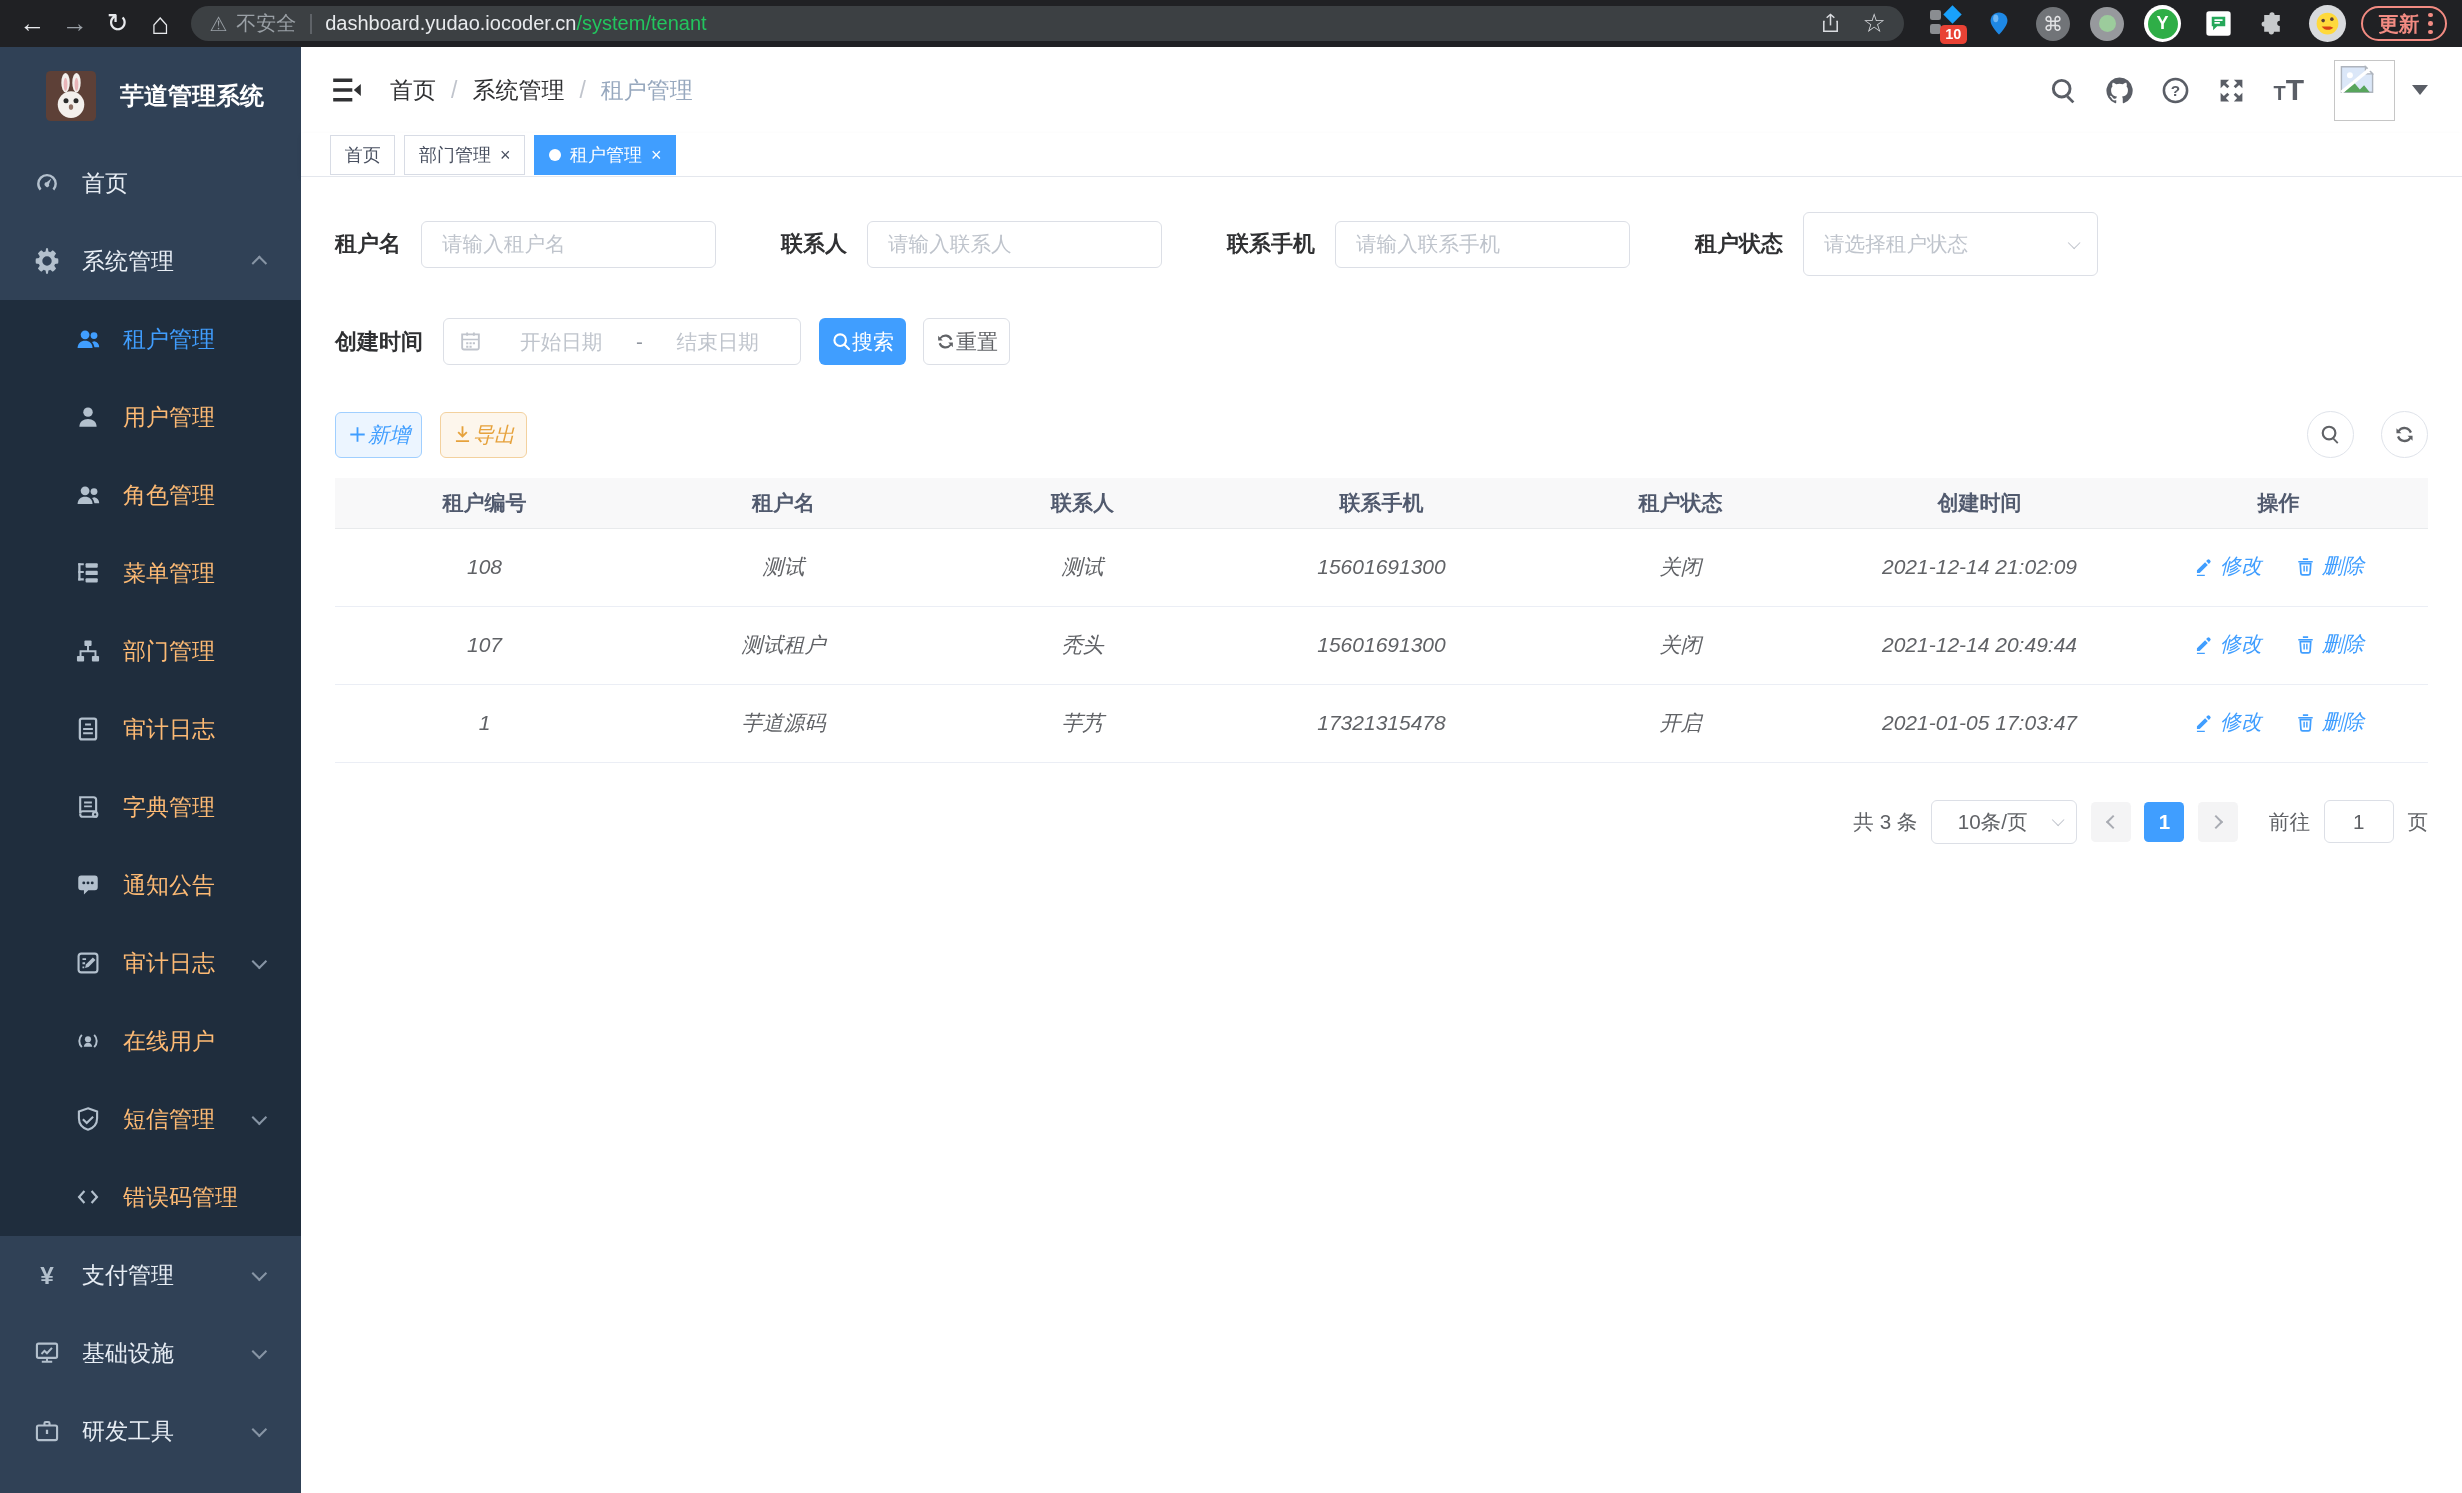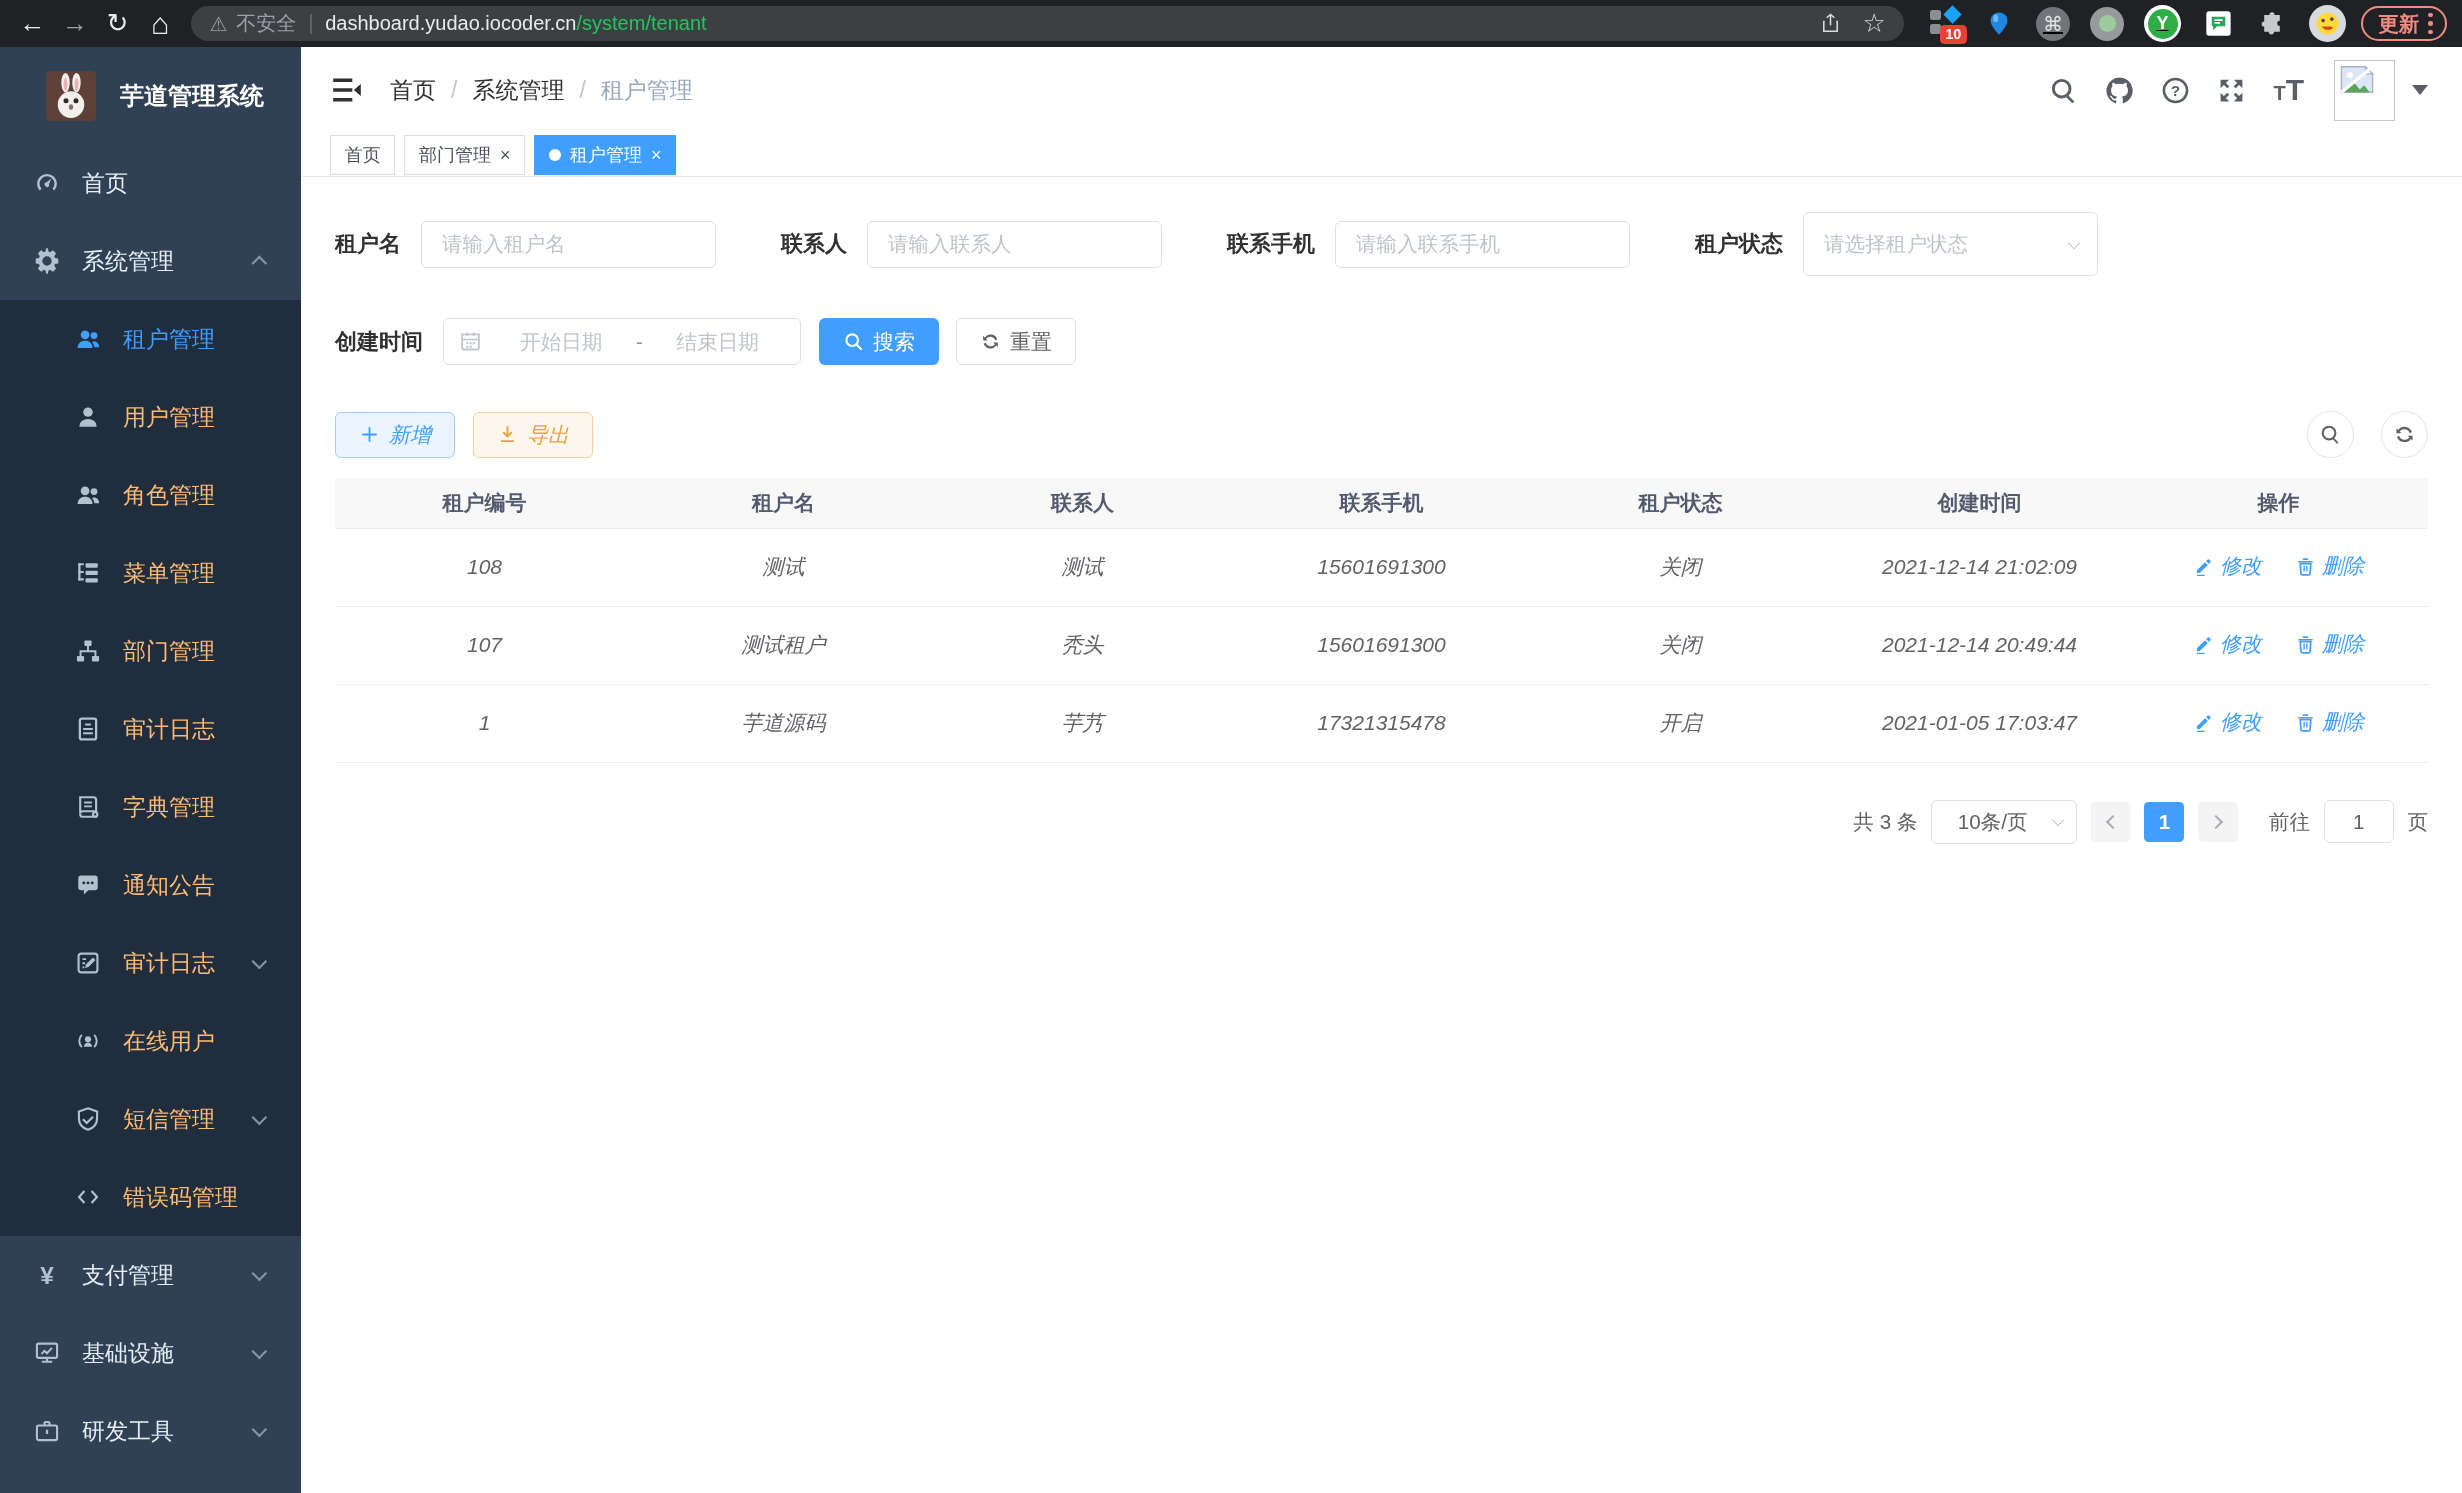--- a/index.html
+++ b/index.html
@@ -14,21 +14,21 @@
   .url-pill { flex:1; height:35px; margin:0 6px; background:#3c4043; border-radius:17.5px;
     display:flex; align-items:center; padding:0 18px; color:#9aa0a6; min-width:0; }
   .warn-ic { font-size:20px; color:#9aa0a6; margin-right:9px; }
   .sec-label { font-size:20px; color:#9aa0a6; }
   .url-div { width:1.5px; height:20px; background:#5f6368; margin:0 13.7px; }
   .url-host { color:#e8eaed; font-size:20px; }
   .url-path { color:#22c55e; font-size:20px; }
   .pill-spacer { flex:1; }
   .pill-ic { margin-left:20px; color:#dadce0; font-size:21px; display:flex; align-items:center; }
   .pill-ic svg { width:23px; height:23px; fill:none; stroke:#dadce0; stroke-width:1.6; }
-  .ext-zone { display:flex; align-items:center; gap:20px; margin-left:10.7px; flex-shrink:0;text-decoration:underline; }
+  .ext-zone { display:flex; align-items:center; gap:20px; margin-left:10.7px; flex-shrink:0; }
   .ext { width:34px; height:34px; display:flex; align-items:center; justify-content:center; position:relative; }
   .ext-badge { position:absolute; bottom:-3px; right:-4.6px; background:#e94235; color:#fff;
     font-size:14.5px; font-weight:bold; border-radius:4.6px; padding:1.5px 5.3px; }
   .sq { position:absolute; width:11.4px; height:10px; background:#8a8d91; border-radius:2.3px; }
   .diamond { position:absolute; width:13px; height:13px; background:#19a1fb; transform:rotate(45deg); right:3px; top:1.5px; }
   .circle-ic { border-radius:50%; display:flex; align-items:center; justify-content:center; }
   .update-btn { height:35px; border:2.3px solid #f28b82; border-radius:18px; color:#f28b82;
     display:flex; align-items:center; padding:0 12px 0 15px; gap:9px; font-size:20.6px; font-weight:bold; flex-shrink:0; margin-left:7.6px;}
   .kebab { display:flex; flex-direction:column; gap:3.8px; }
   .kebab i { width:4.6px; height:4.6px; border-radius:50%; background:#f28b82; }
@@ -94,22 +94,22 @@
   .sel { width:295px; height:64px; border:1.5px solid #dcdfe6; border-radius:6px; padding:0 20px;
     display:flex; align-items:center; color:#bfc4cc; font-size:20.6px; position:relative; cursor:pointer; }
   .sel-chev { position:absolute; right:20px; width:9px; height:9px; border-right:1.9px solid #c0c4cc;
     border-bottom:1.9px solid #c0c4cc; transform:rotate(45deg) translateY(-2.3px); }
   .frow2 { margin-top:42px; }
   .date-inp { width:358px; height:47px; border:1.5px solid #dcdfe6; border-radius:6px; padding:0 15px;
     display:flex; align-items:center; gap:0; color:#bfc4cc; font-size:20.6px; }
   .date-inp svg { width:23px; height:23px; fill:#c0c4cc; margin-right:12px; flex-shrink:0; }
   .date-ph { flex:1; text-align:center; }
   .date-sep { color:#8f959e; padding:0 7.6px; }
-  .btn { height:47px; display:inline-flex; align-items:center; justify-content:flex-end; gap:9px;
-    border-radius:6px; font-size:21px; padding:0 23px; cursor:pointer; border:1.5px solid transparent; white-space:nowrap;}
+  .btn { height:47px; display:inline-flex; align-items:center; justify-content:flex-end; gap:0;
+    border-radius:6px; font-size:21px; padding:0 11px; cursor:pointer; border:1.5px solid transparent; white-space:nowrap;}
   .btn svg { width:21px; height:21px; }
   .btn-primary { background:#409eff; color:#fff; margin-left:18px; }
   .btn-primary svg { fill:none; stroke:#fff; stroke-width:1.6; }
   .btn-plain { background:#fff; border-color:#dcdfe6; color:#606266; margin-left:17px; }
   .btn-plain svg { fill:#606266; }
   .toolbar { margin-top:46px; display:flex; align-items:center;font-style:italic; }
   .btn-add { background:#ecf5ff; border-color:#a0cfff; color:#409eff; height:46px; }
   .btn-add svg { fill:#409eff; }
   .btn-export { background:#fdf6ec; border-color:#f3d19e; color:#e6a23c; height:46px; margin-left:18px; }
   .btn-export svg { fill:#e6a23c; }

